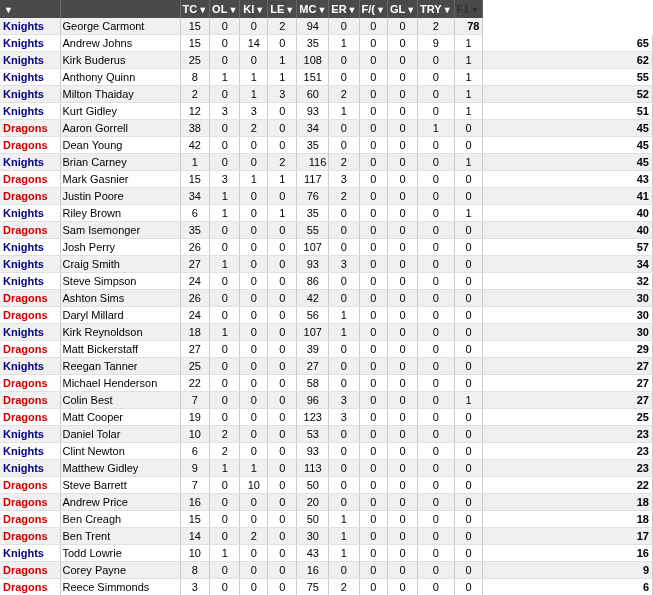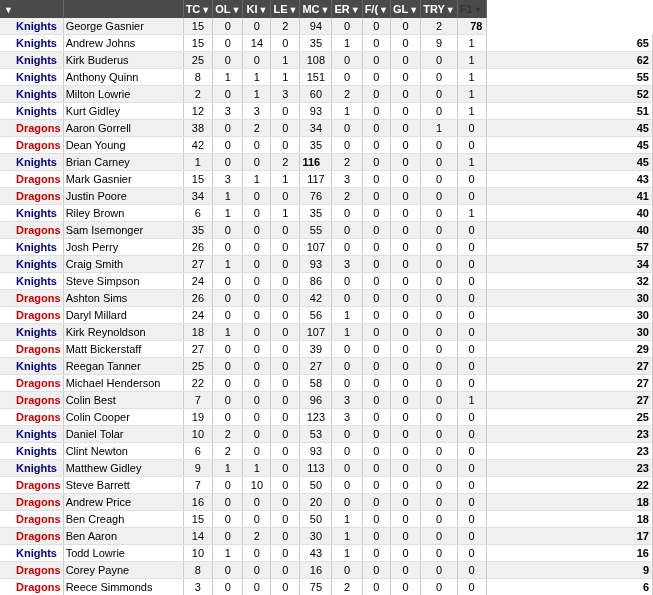--- a/index.html
+++ b/index.html
@@ -35,21 +35,21 @@
       background: #fff;
     }
     tbody td {
       padding: 2px 2px;
       border-right: 1px solid #ccc;
       border-bottom: 1px solid #e0e0e0;
       font-size: 11px;
       white-space: nowrap;
     }
     tbody td:first-child {
-      padding-left: 16px;
+      padding-left: 3px;
     }
     .col-club { width: 60px; }
     .col-player { width: 120px; }
     .col-num { width: 28px; text-align: center; }
     .col-f1 { width: 28px; text-align: right; padding-right: 3px; font-weight: bold; color: #333; }
     .sort-icon { font-size: 9px; margin-left: 1px; }
     thead th.col-num { text-align: center; }
   </style>
 </head>
 <body>
@@ -72,21 +72,21 @@
       <th class="col-num">ER<span class="sort-icon">▼</span></th>
       <th class="col-num">F/(<span class="sort-icon">▼</span></th>
       <th class="col-num">GL<span class="sort-icon">▼</span></th>
       <th class="col-num">TRY<span class="sort-icon">▼</span></th>
       <th class="col-f1">F1<span class="sort-icon">▼</span></th>
     </tr>
   </thead>
   <tbody id="table-body">
   <tr>
         <td class="col-club" style="color: rgb(0, 0, 128); font-weight: bold;">Knights</td>
-        <td>George Gasnier</td>
+        <td>George Carmont</td>
         <td style="text-align: center;">15</td>
         <td style="text-align: center;">0</td>
         <td style="text-align: center;">0</td>
         <td style="text-align: center;">2</td>
         <td style="text-align: center;">94</td>
         <td style="text-align: center;">0</td>
         <td style="text-align: center;">0</td>
         <td style="text-align: center;">0</td>
         <td style="text-align: center;">2</td>
         <td style="text-align: right; padding-right: 3px; font-weight: bold;">78</td>
@@ -131,21 +131,21 @@
         <td style="text-align: center;">151</td>
         <td style="text-align: center;">0</td>
         <td style="text-align: center;">0</td>
         <td style="text-align: center;">0</td>
         <td style="text-align: center;">0</td>
         <td style="text-align: center;">1</td>
         <td style="text-align: right; padding-right: 3px; font-weight: bold;">55</td>
       </tr>
       <tr>
         <td class="col-club" style="color: rgb(0, 0, 128); font-weight: bold;">Knights</td>
-        <td>Milton Lowrie</td>
+        <td>Milton Thaiday</td>
         <td style="text-align: center;">2</td>
         <td style="text-align: center;">0</td>
         <td style="text-align: center;">1</td>
         <td style="text-align: center;">3</td>
         <td style="text-align: center;">60</td>
         <td style="text-align: center;">2</td>
         <td style="text-align: center;">0</td>
         <td style="text-align: center;">0</td>
         <td style="text-align: center;">0</td>
         <td style="text-align: center;">1</td>
@@ -196,21 +196,21 @@
         <td style="text-align: center;">0</td>
         <td style="text-align: right; padding-right: 3px; font-weight: bold;">45</td>
       </tr>
       <tr>
         <td class="col-club" style="color: rgb(0, 0, 128); font-weight: bold;">Knights</td>
         <td>Brian Carney</td>
         <td style="text-align: center;">1</td>
         <td style="text-align: center;">0</td>
         <td style="text-align: center;">0</td>
         <td style="text-align: center;">2</td>
-        <td style="text-align: left; font-weight: bold;">116</td>
+        <td style="text-align: right;">116</td>
         <td style="text-align: center;">2</td>
         <td style="text-align: center;">0</td>
         <td style="text-align: center;">0</td>
         <td style="text-align: center;">0</td>
         <td style="text-align: center;">1</td>
         <td style="text-align: right; padding-right: 3px; font-weight: bold;">45</td>
       </tr>
       <tr>
         <td class="col-club" style="color: rgb(204, 0, 0); font-weight: bold;">Dragons</td>
         <td>Mark Gasnier</td>
@@ -416,21 +416,21 @@
         <td style="text-align: center;">96</td>
         <td style="text-align: center;">3</td>
         <td style="text-align: center;">0</td>
         <td style="text-align: center;">0</td>
         <td style="text-align: center;">0</td>
         <td style="text-align: center;">1</td>
         <td style="text-align: right; padding-right: 3px; font-weight: bold;">27</td>
       </tr>
       <tr>
         <td class="col-club" style="color: rgb(204, 0, 0); font-weight: bold;">Dragons</td>
-        <td>Colin Cooper</td>
+        <td>Matt Cooper</td>
         <td style="text-align: center;">19</td>
         <td style="text-align: center;">0</td>
         <td style="text-align: center;">0</td>
         <td style="text-align: center;">0</td>
         <td style="text-align: center;">123</td>
         <td style="text-align: center;">3</td>
         <td style="text-align: center;">0</td>
         <td style="text-align: center;">0</td>
         <td style="text-align: center;">0</td>
         <td style="text-align: center;">0</td>
@@ -521,21 +521,21 @@
         <td style="text-align: center;">50</td>
         <td style="text-align: center;">1</td>
         <td style="text-align: center;">0</td>
         <td style="text-align: center;">0</td>
         <td style="text-align: center;">0</td>
         <td style="text-align: center;">0</td>
         <td style="text-align: right; padding-right: 3px; font-weight: bold;">18</td>
       </tr>
       <tr>
         <td class="col-club" style="color: rgb(204, 0, 0); font-weight: bold;">Dragons</td>
-        <td>Ben Aaron</td>
+        <td>Ben Trent</td>
         <td style="text-align: center;">14</td>
         <td style="text-align: center;">0</td>
         <td style="text-align: center;">2</td>
         <td style="text-align: center;">0</td>
         <td style="text-align: center;">30</td>
         <td style="text-align: center;">1</td>
         <td style="text-align: center;">0</td>
         <td style="text-align: center;">0</td>
         <td style="text-align: center;">0</td>
         <td style="text-align: center;">0</td>

